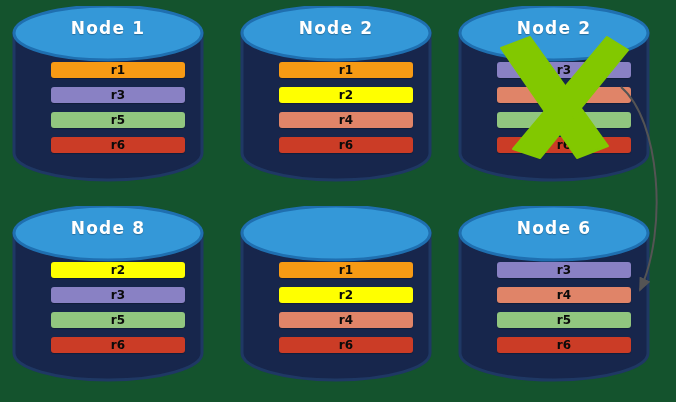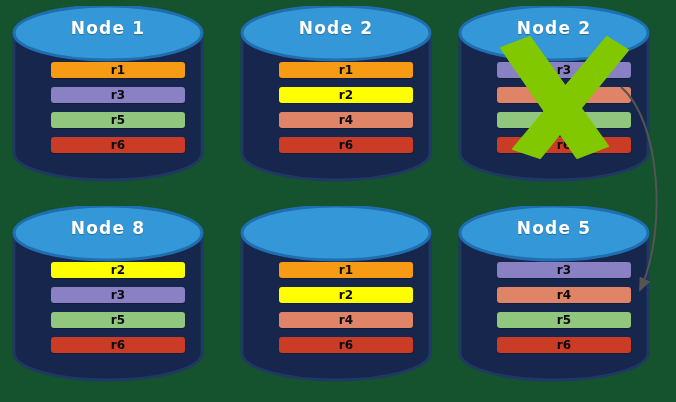--- a/index.html
+++ b/index.html
@@ -148,21 +148,21 @@
         <div class="bar" style="background: rgb(255, 255, 0);">r2</div>
         <div class="bar" style="background: rgb(224, 132, 104);">r4</div>
         <div class="bar" style="background: rgb(203, 60, 38);">r6</div>
       </div>
     </div>
     <div class="node" style="left: 456px; top: 206px;">
       <svg width="196" height="178" class="node-svg">
         <path d="M 4,27 L 4,147 A 94,27 0 0 0 192,147 L 192,27 Z" fill="#17264C" stroke="#1F3864" stroke-width="3"></path>
         <ellipse cx="98" cy="27" rx="94" ry="27" fill="#3498D8" stroke="#1F6FB0" stroke-width="3"></ellipse>
       </svg>
-      <div class="node-title">Node 5</div>
+      <div class="node-title">Node 6</div>
       <div class="bars">
         <div class="bar" style="background: rgb(137, 129, 196);">r3</div>
         <div class="bar" style="background: rgb(224, 132, 104);">r4</div>
         <div class="bar" style="background: rgb(145, 198, 127);">r5</div>
         <div class="bar" style="background: rgb(203, 60, 38);">r6</div>
       </div>
     </div>
     <svg width="676" height="402" class="arrow-layer">
       <defs>
         <marker id="arrowhead" markerWidth="8" markerHeight="8" refX="6" refY="3" orient="auto" markerUnits="strokeWidth">

